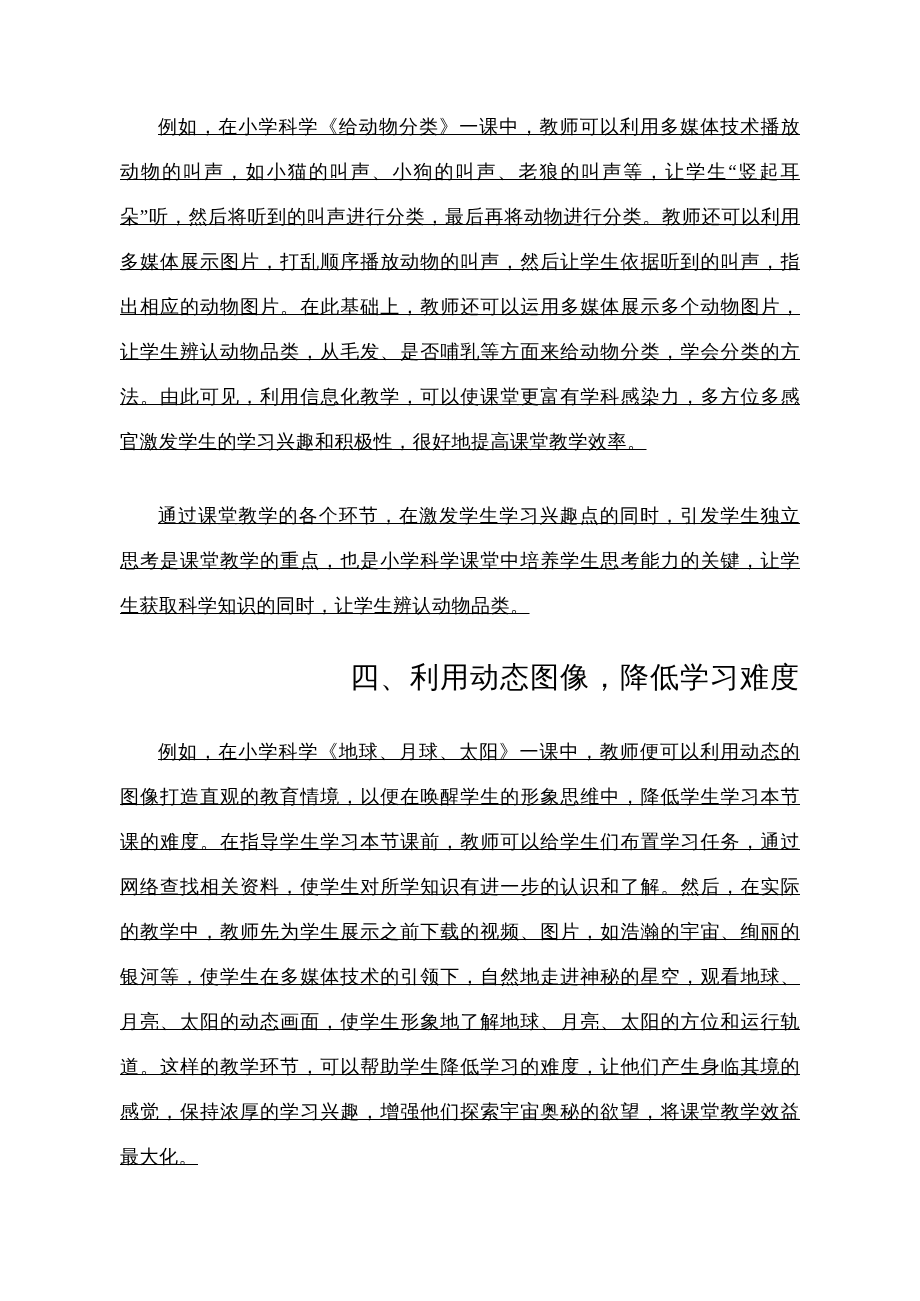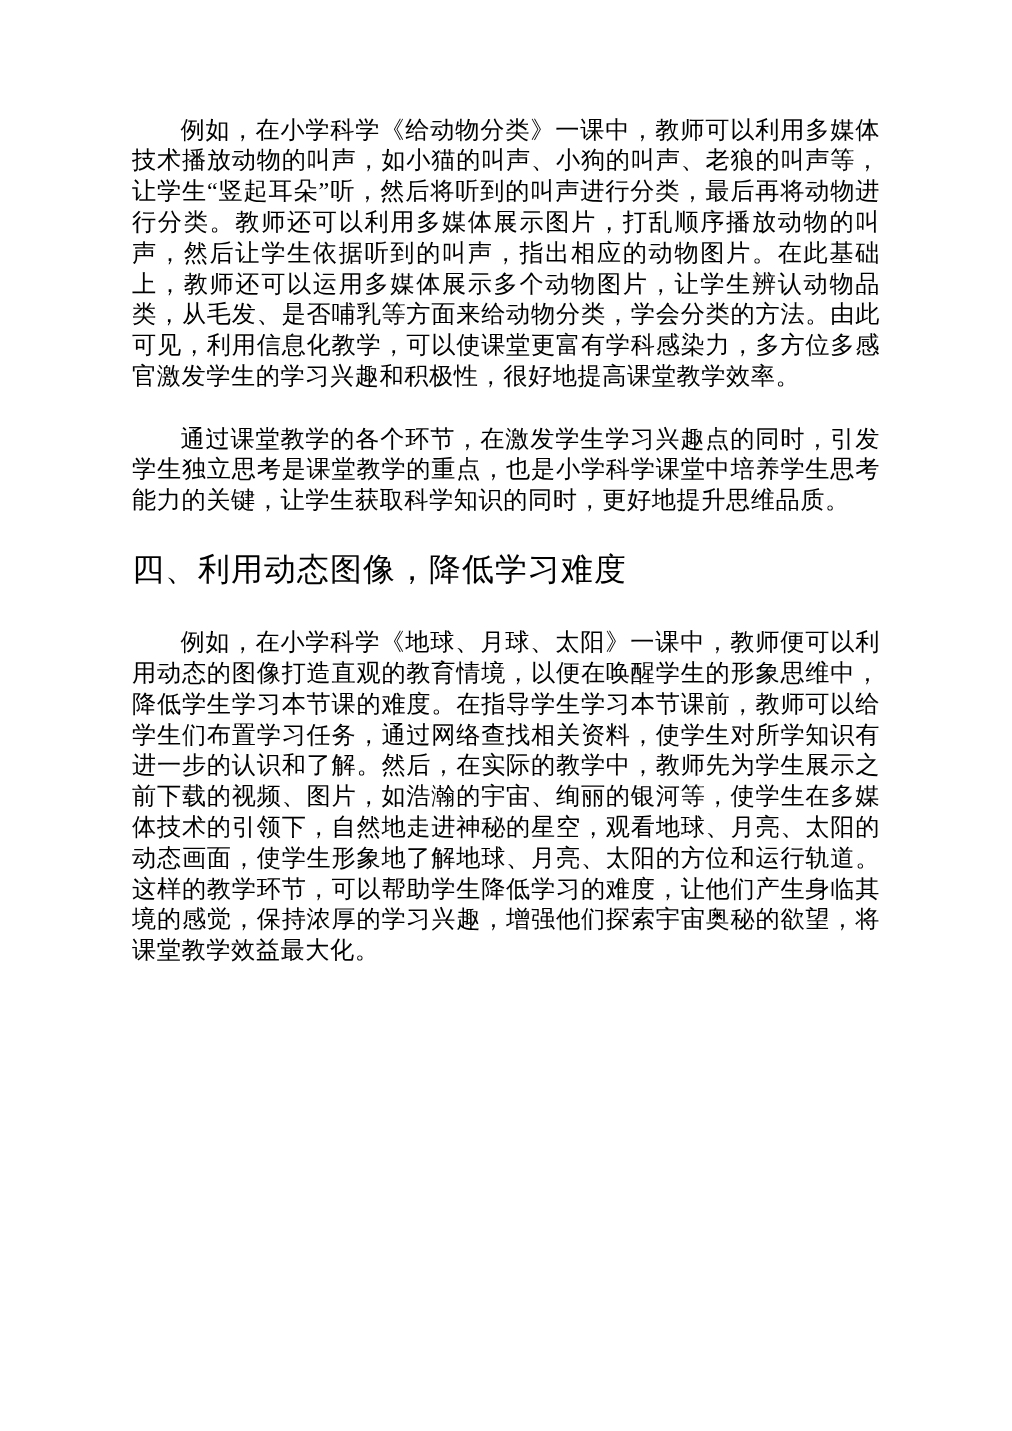--- a/index.html
+++ b/index.html
@@ -9,45 +9,47 @@
   }
   .doc-page {
     width: 920px;
     height: 1301px;
     background: #ffffff;
     color: #000000;
     padding: 104px 120px 0 120px;
     overflow: hidden;
   }
   .body-para {
-    font-size: 22px;
-    line-height: 28px;
+    font-size: 19px;
+    line-height: 45px;
     text-align: justify;
     text-indent: 2em;
     margin-bottom: 29px;
     letter-spacing: 0.5px;
     word-break: break-all;
+    text-decoration: underline;
   }
   .section-heading {
     font-family: "Liberation Sans", "DejaVu Sans", sans-serif;
     font-weight: normal;
     font-size: 29px;
     line-height: 40px;
     margin-top: 14px;
     margin-bottom: 32px;
     letter-spacing: 1px;
+    text-align: right;
   }
 </style>
 </head>
 <body>
 
 <div class="doc-page">
 
   <p class="body-para">例如，在小学科学《给动物分类》一课中，教师可以利用多媒体技术播放动物的叫声，如小猫的叫声、小狗的叫声、老狼的叫声等，让学生“竖起耳朵”听，然后将听到的叫声进行分类，最后再将动物进行分类。教师还可以利用多媒体展示图片，打乱顺序播放动物的叫声，然后让学生依据听到的叫声，指出相应的动物图片。在此基础上，教师还可以运用多媒体展示多个动物图片，让学生辨认动物品类，从毛发、是否哺乳等方面来给动物分类，学会分类的方法。由此可见，利用信息化教学，可以使课堂更富有学科感染力，多方位多感官激发学生的学习兴趣和积极性，很好地提高课堂教学效率。</p>
 
-  <p class="body-para">通过课堂教学的各个环节，在激发学生学习兴趣点的同时，引发学生独立思考是课堂教学的重点，也是小学科学课堂中培养学生思考能力的关键，让学生获取科学知识的同时，更好地提升思维品质。</p>
+  <p class="body-para">通过课堂教学的各个环节，在激发学生学习兴趣点的同时，引发学生独立思考是课堂教学的重点，也是小学科学课堂中培养学生思考能力的关键，让学生获取科学知识的同时，让学生辨认动物品类。</p>
 
   <h2 class="section-heading">四、利用动态图像，降低学习难度</h2>
 
 
   <p class="body-para">例如，在小学科学《地球、月球、太阳》一课中，教师便可以利用动态的图像打造直观的教育情境，以便在唤醒学生的形象思维中，降低学生学习本节课的难度。在指导学生学习本节课前，教师可以给学生们布置学习任务，通过网络查找相关资料，使学生对所学知识有进一步的认识和了解。然后，在实际的教学中，教师先为学生展示之前下载的视频、图片，如浩瀚的宇宙、绚丽的银河等，使学生在多媒体技术的引领下，自然地走进神秘的星空，观看地球、月亮、太阳的动态画面，使学生形象地了解地球、月亮、太阳的方位和运行轨道。这样的教学环节，可以帮助学生降低学习的难度，让他们产生身临其境的感觉，保持浓厚的学习兴趣，增强他们探索宇宙奥秘的欲望，将课堂教学效益最大化。</p>
 
 </div>
 
 </body></html>

